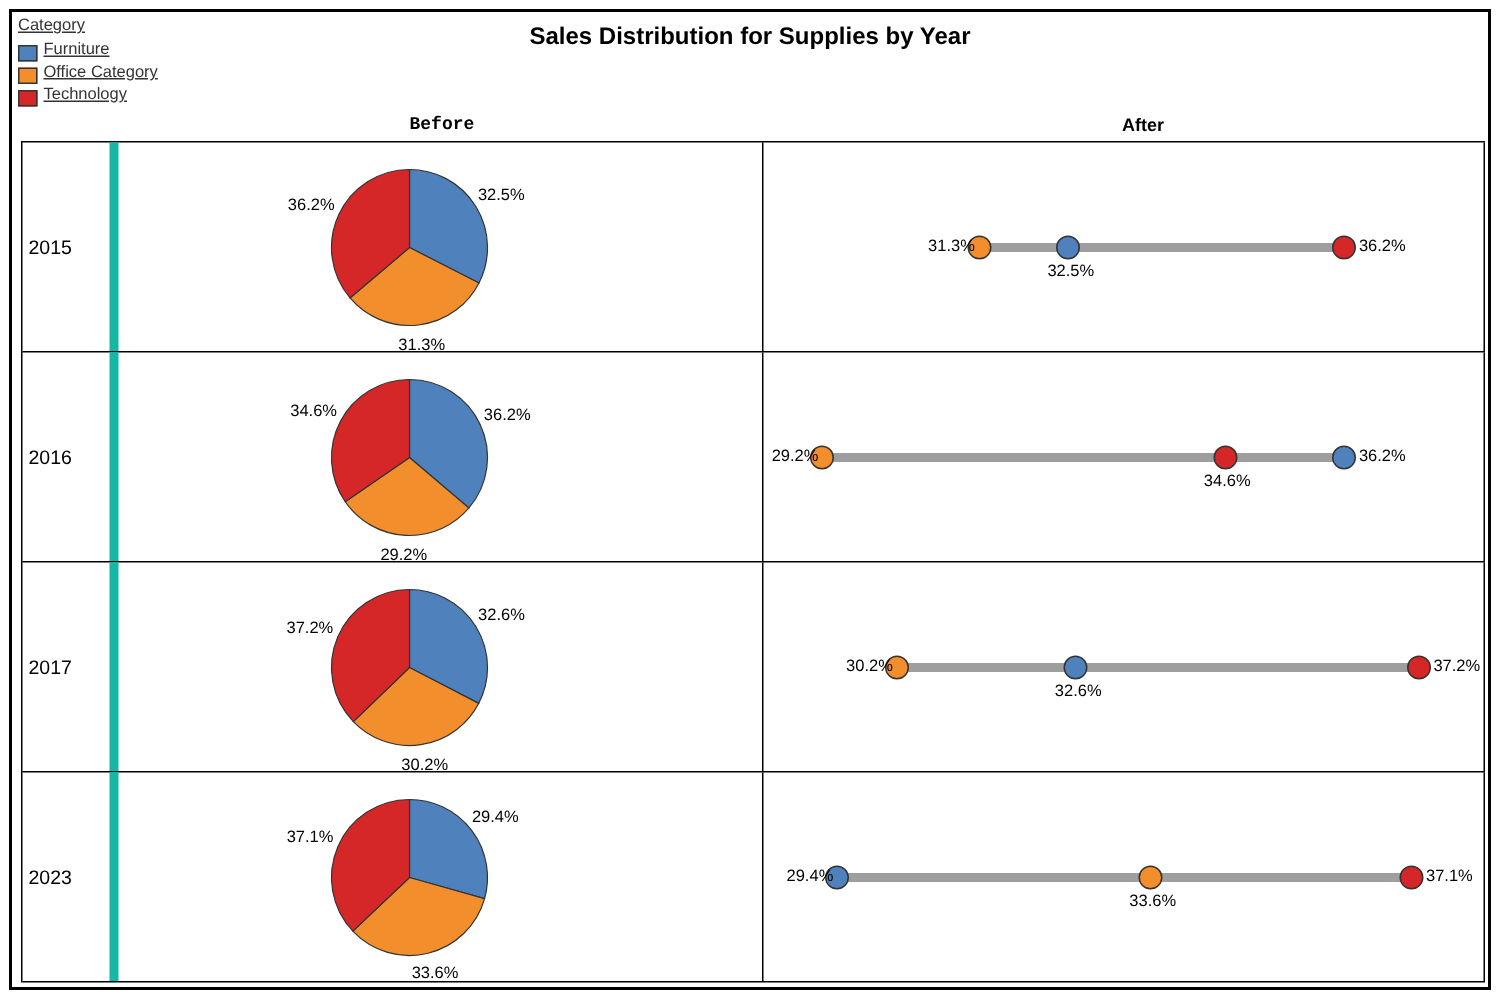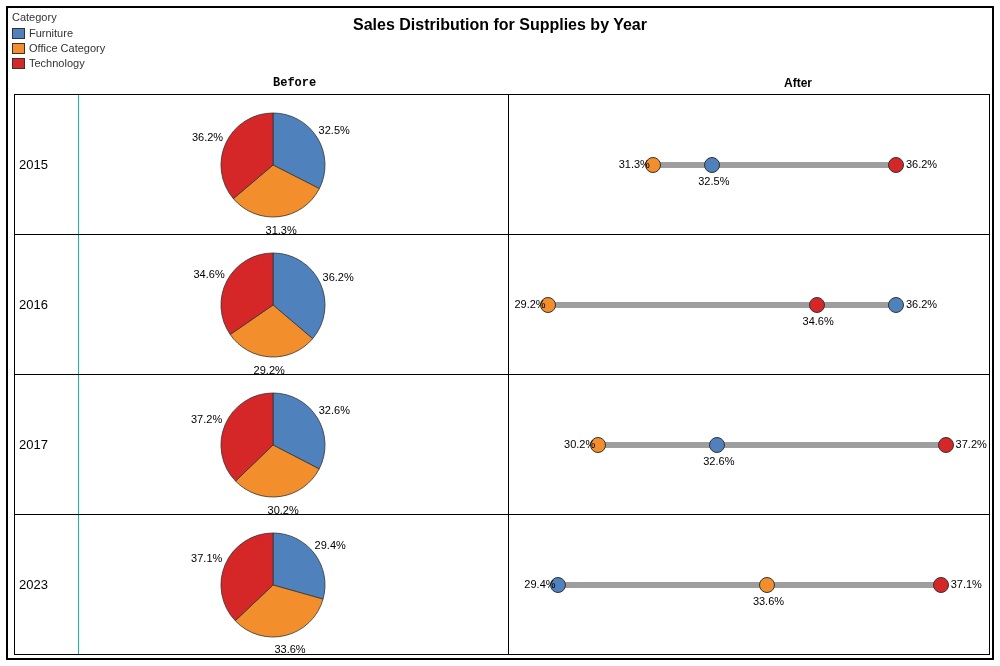--- a/index.html
+++ b/index.html
@@ -20,23 +20,24 @@
     height: 654px;
     border: 2px solid #000;
   }
   .legend {
     position: absolute;
     left: 4px;
     top: 2px;
     font-size: 11px;
     line-height: 15px;
     color: #333;
+    text-decoration: underline;
   }
   .legend-title { font-size: 11px; color: #333; margin-bottom: 1px; }
-  .legend-row { display: flex; align-items: center; gap: 4px; }
+  .legend-row { display: flex; align-items: flex-end; gap: 4px; }
   .swatch {
     width: 13px; height: 11px;
     border: 1px solid #333;
     display: inline-block;
   }
   .title {
     position: absolute;
     top: 8px;
     left: 0; right: 0;
     text-align: center;
@@ -57,21 +58,21 @@
     border-top: 1px solid #000;
     border-left: 1px solid #000;
   }
   .row {
     display: flex;
     height: 140px;
     border-bottom: 1px solid #000;
   }
   .cell-year {
     width: 64px;
-    border-right: 1px solid #14b8a6;
+    border-right: 6px solid #14b8a6;
     display: flex;
     align-items: center;
     justify-content: flex-start;
     padding-left: 4px;
     font-size: 13px;
   }
   .cell-before {
     width: 430px;
     border-right: 1px solid #000;
     position: relative;
@@ -132,21 +133,21 @@
         <div class="legend-row">
           <span class="swatch" style="background: rgb(214, 39, 40);"></span>
           <span>Technology</span>
         </div>
       </div>
   </div>
 
   <div class="title">Sales Distribution for Supplies by Year</div>
 
   <div class="col-header" style="left:265px;font-family:Liberation Mono, monospace;">Before</div>
-  <div class="col-header" style="left:740px;margin-left:36px;">After</div>
+  <div class="col-header" style="left:740px;">After</div>
 
   <div class="grid" id="grid">
       <div class="row">
         <div class="cell-year">2015</div>
         <div class="cell-before">
           <div class="pie-wrap" style="width: 180px; height: 140px;"><svg width="180" height="140">
               <path d="M 70 70 L 70 18 A 52 52 0 0 1 116.33233925779513 93.60750598645643 Z" fill="#4f81bd" stroke="#333" stroke-width="0.8"></path>
               <path d="M 70 70 L 116.33233925779513 93.60750598645643 A 52 52 0 0 1 30.3529894274047 103.6469100016111 Z" fill="#f28e2b" stroke="#333" stroke-width="0.8"></path>
               <path d="M 70 70 L 30.3529894274047 103.6469100016111 A 52 52 0 0 1 69.99999999999999 18 Z" fill="#d62728" stroke="#333" stroke-width="0.8"></path>
             </svg><div class="pie-label" style="left: 115.39px; top: 29.5151px;">32.5%</div><div class="pie-label" style="left: 62.3504px; top: 129.555px;">31.3%</div><div class="pie-label" style="left: -11.3389px; top: 36.2743px;">36.2%</div></div>

